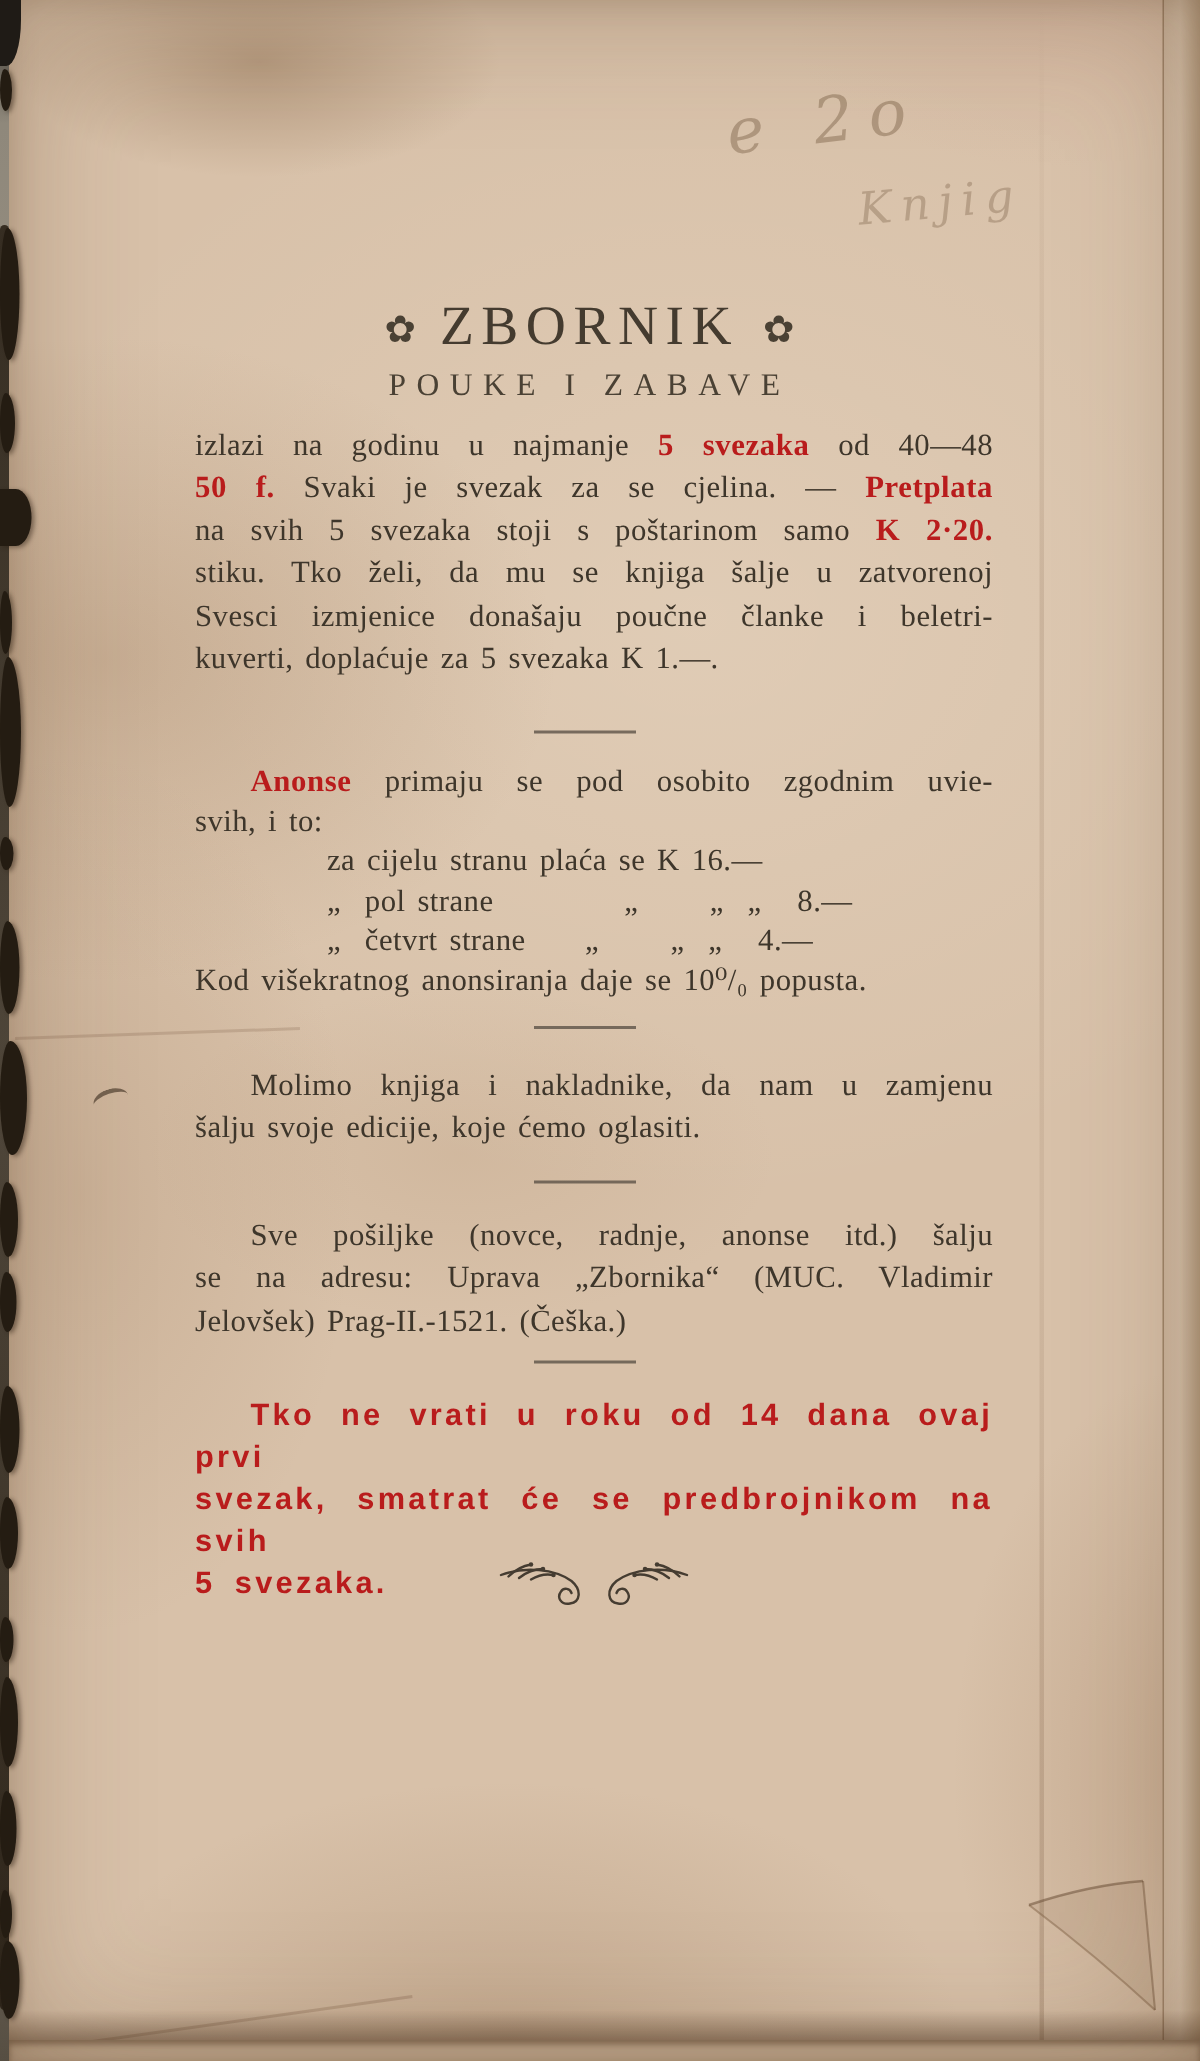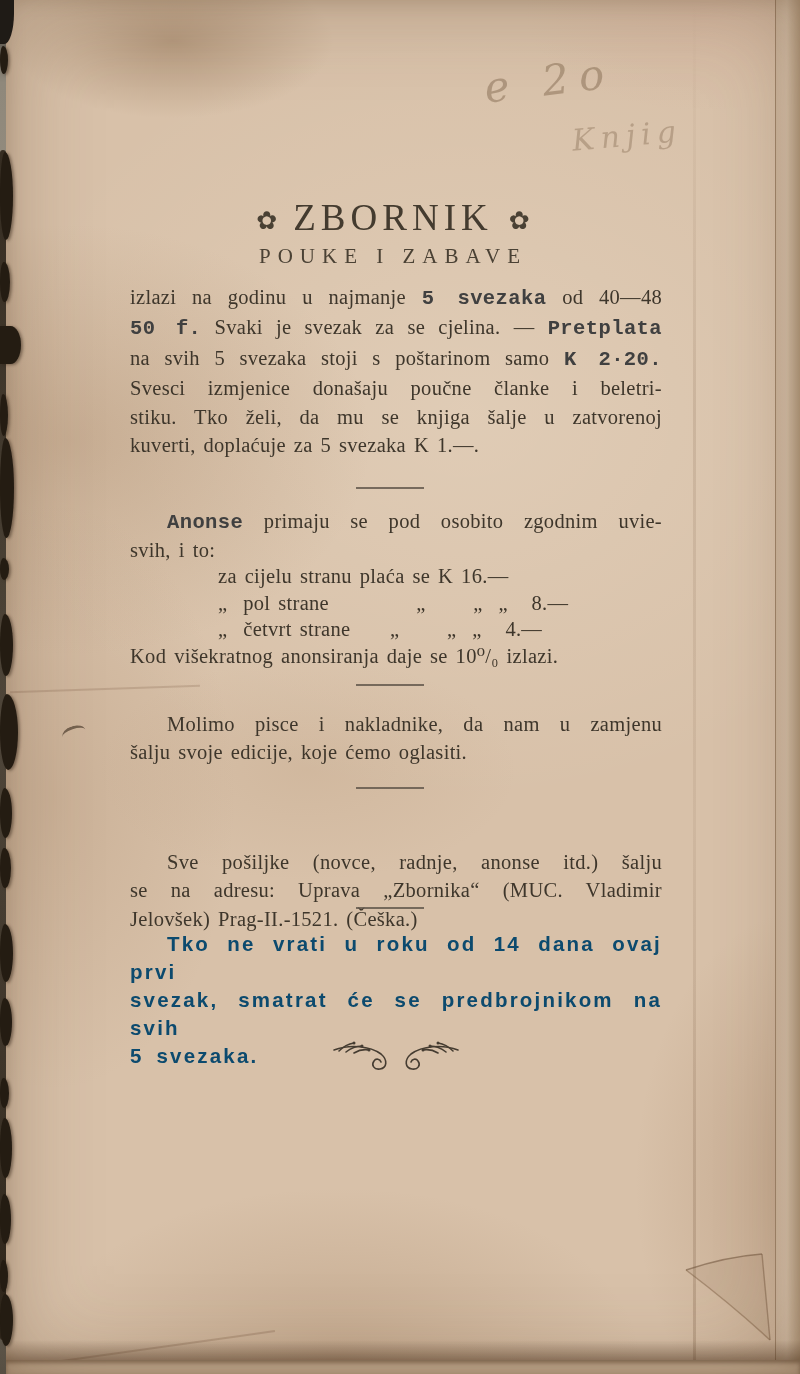--- a/index.html
+++ b/index.html
@@ -67,29 +67,29 @@
   .flower{font-size:25px;line-height:1;color:#4a4134;transform:translateY(2px);}
   .title{margin:0;font-size:37px;font-weight:500;letter-spacing:5px;line-height:1.1;text-align:right;}
   .subtitle{margin-top:5px;font-size:21px;letter-spacing:7px;color:#4a4134;}
   
   .para{position:absolute;left:124px;width:532px;color:#3e362b;font-size:20.5px;
       word-spacing:2.5px;letter-spacing:.3px;}
   .para .line{line-height:28.4px;text-align:left;}
   .para .line.just{text-align:justify;text-align-last:justify;}
   .para .line.ind{text-indent:37px;}
   .para .line.price{white-space:pre;padding-left:88px;}
-  .bs{font-family:Liberation Mono, monospace;font-weight:700;
-      letter-spacing:.4px;color:#404040;}
+  .bs{font-family:Liberation Serif, serif;font-weight:700;
+      letter-spacing:.4px;color:#b91c1c;}
   .intro{top:283px;}
   .ads{top:508px}.ads .line{line-height:26.6px;}
   .exchange{top:710px;}
-  .shipping{top:848px;font-family:Liberation Serif, serif;}
+  .shipping{top:810px;font-family:Liberation Serif, serif;}
   .notice{top:930px;}
   .notice .line{font-family:"Liberation Sans","DejaVu Sans",sans-serif;font-weight:700;
-      letter-spacing:2.2px;word-spacing:5px;color:#0c4a6e;line-height:28px;}
+      letter-spacing:2.2px;word-spacing:5px;color:#b91c1c;line-height:28px;}
   
   .divider{position:absolute;left:350px;width:68px;height:2px;background:#5d5347;opacity:.8;}
   .d1{top:487px}.d2{top:684px}.d3{top:787px}.d4{top:907px}
   
   .tailpiece{position:absolute;left:124px;top:1040px;width:532px;text-align:center;}
   
   .corner-fold{position:absolute;right:20px;bottom:18px;width:100px;height:120px;}
 </style>
 </head>
 <body>
@@ -108,38 +108,38 @@
         <h1 class="title">ZBORNIK</h1>
         <span class="flower">✿</span>
       </div>
       <div class="subtitle">POUKE I ZABAVE</div>
     </header>
 
     <section class="para intro">
         <div class="line just"><span>izlazi na godinu u najmanje </span><b class="bs">5 svezaka</b><span> od 40—48</span></div>
         <div class="line just"><b class="bs">50 f.</b><span> Svaki je svezak za se cjelina. — </span><b class="bs">Pretplata</b></div>
         <div class="line just"><span>na svih 5 svezaka stoji s poštarinom samo </span><b class="bs">K 2·20.</b></div>
+        <div class="line just"><span>stiku. Tko želi, da mu se knjiga šalje u zatvorenoj</span></div>
         <div class="line just"><span>Svesci izmjenice donašaju poučne članke i beletri-</span></div>
-        <div class="line just"><span>stiku. Tko želi, da mu se knjiga šalje u zatvorenoj</span></div>
         <div class="line"><span>kuverti, doplaćuje za 5 svezaka K 1.—.</span></div>
       </section>
     <div class="divider d1"></div>
 
     <section class="para ads">
         <div class="line just ind"><b class="bs">Anonse</b><span> primaju se pod osobito zgodnim uvie-</span></div>
         <div class="line"><span>svih, i to:</span></div>
         <div class="line price"><span>za cijelu stranu plaća se K 16.—</span></div>
         <div class="line price"><span>„  pol strane           „      „  „   8.—</span></div>
         <div class="line price"><span>„  četvrt strane     „      „  „   4.—</span></div>
-        <div class="line"><span>Kod višekratnog anonsiranja daje se 10⁰/₀ izlazi.</span></div>
+        <div class="line"><span>Kod višekratnog anonsiranja daje se 10⁰/₀ popusta.</span></div>
       </section>
     <div class="divider d2"></div>
 
     <section class="para exchange">
-        <div class="line just ind"><span>Molimo pisce i nakladnike, da nam u zamjenu</span></div>
+        <div class="line just ind"><span>Molimo knjiga i nakladnike, da nam u zamjenu</span></div>
         <div class="line"><span>šalju svoje edicije, koje ćemo oglasiti.</span></div>
       </section>
     <div class="divider d3"></div>
 
     <section class="para shipping">
         <div class="line just ind"><span>Sve pošiljke (novce, radnje, anonse itd.) šalju</span></div>
         <div class="line just"><span>se na adresu: Uprava „Zbornika“ (MUC. Vladimir</span></div>
         <div class="line"><span>Jelovšek) Prag-II.-1521. (Češka.)</span></div>
       </section>
     <div class="divider d4"></div>

